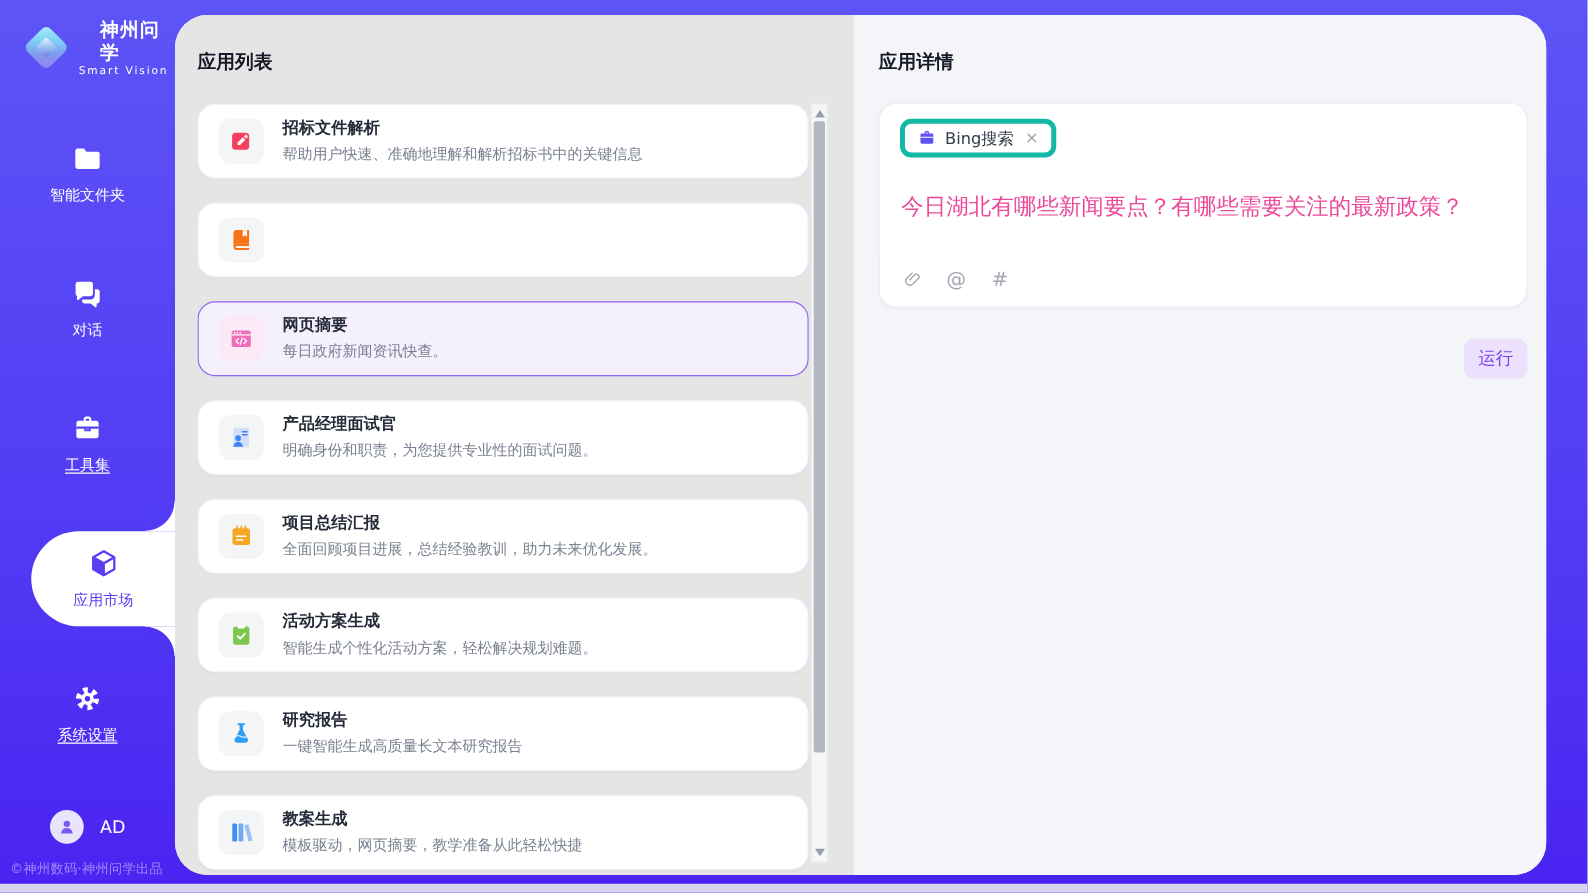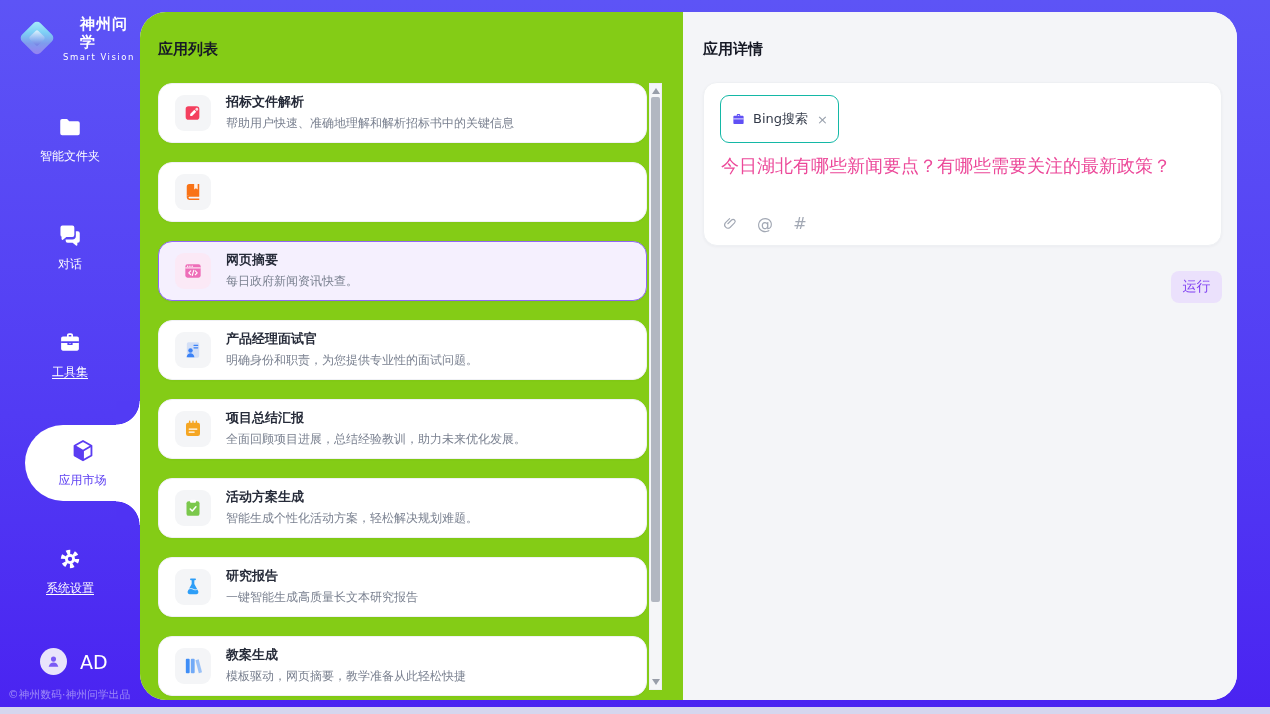--- a/index.html
+++ b/index.html
@@ -41,48 +41,48 @@
   .side-item.active{align-self:flex-end;width:115px;background:#fff;border-radius:38px 0 0 38px;color:var(--active-purple);}
   .side-item.active .side-icon{color:var(--active-purple);}
   .side-item.active::before{content:"";position:absolute;right:0;top:-24px;width:24px;height:24px;
     background:radial-gradient(circle 24px at 0 0,var(--notch-top-purple) 23.2px,#fff 23.9px);}
   .side-item.active::after{content:"";position:absolute;right:0;bottom:-24px;width:24px;height:24px;
     background:radial-gradient(circle 24px at 0 100%,var(--notch-bottom-purple) 23.2px,#fff 23.9px);}
 
   .side-bottom{margin-top:auto;padding-bottom:12px;flex:none;}
   .user-row{display:flex;align-items:center;gap:13px;margin-left:40px;cursor:pointer;}
   .avatar{width:27px;height:27px;border-radius:50%;background:#e9e4fb;display:grid;place-items:center;flex:none;}
-  .user-name{color:#fff;font-size:19px;}
+  .user-name{color:#fff;font-size:14px;}
   .side-footer{margin:13px 0 0 8px;font-size:10.5px;color:rgba(255,255,255,.45);letter-spacing:.3px;white-space:nowrap;}
 
   
   .frame{position:absolute;left:140px;top:12px;width:1097px;height:688px;border-radius:26px;overflow:hidden;display:flex;background:#fff;z-index:4;}
 
-  .list-panel{position:relative;width:543px;flex:none;background:#84cc16;font-family:Liberation Serif, serif;}
+  .list-panel{position:relative;width:543px;flex:none;background:#e5e5e5;font-family:Liberation Serif, serif;}
   .panel-title{position:absolute;top:28px;left:18px;font-size:15px;font-weight:700;color:#171a26;}
   .detail-panel .panel-title{left:20px;}
 
   .cards{position:absolute;left:18px;right:36px;top:71px;bottom:0;display:flex;flex-direction:column;gap:19px;overflow:hidden;}
   .card{flex:none;height:60px;display:flex;align-items:center;gap:15px;padding:0 16px;background:#fff;
     border:1px solid #f0f1f5;border-radius:14px;box-shadow:0 1px 2px rgba(25,28,50,.03);cursor:pointer;}
   .card.selected{border-color:var(--selection-border);background:var(--selection-bg);}
   .tile{width:36px;height:36px;border-radius:9px;background:var(--icbg,#f4f5f7);display:grid;place-items:center;flex:none;color:var(--ic,#8a90a0);}
   .card-text{min-width:0;}
   .card-title{font-size:13px;font-weight:700;color:#262b39;line-height:1.25;}
   .card-desc{font-size:12px;color:#7a8190;margin-top:4px;white-space:nowrap;overflow:hidden;}
 
   .scrollbar{position:absolute;top:71px;bottom:10px;right:21px;width:13px;background:#f5f6f8;border:1px solid #edeef2;}
   .sb-up{position:absolute;top:4px;left:2px;width:0;height:0;border-left:4px solid transparent;border-right:4px solid transparent;border-bottom:6px solid #989ea9;}
   .sb-down{position:absolute;bottom:4px;left:2px;width:0;height:0;border-left:4px solid transparent;border-right:4px solid transparent;border-top:6px solid #989ea9;}
   .sb-thumb{position:absolute;top:13px;left:1px;width:9px;height:505px;background:#b2b7c1;border-radius:2px;cursor:grab;}
 
   .detail-panel{position:relative;flex:1;background:var(--detail-bg);}
   .composer{position:absolute;left:20px;right:15px;top:70px;height:164px;background:#fff;border:1px solid #eef0f3;border-radius:14px;box-shadow:0 1px 3px rgba(25,28,50,.04);}
-  .tag{position:absolute;left:16px;top:12px;display:inline-flex;align-items:center;gap:7px;height:48px;padding:0 10px;
-    background:#fff;border:1px solid #14b8a6;border-radius:9px;cursor:pointer;}
+  .tag{position:absolute;left:16px;top:12px;display:inline-flex;align-items:center;gap:7px;height:31px;padding:0 10px;
+    background:#fff;border:4px solid #14b8a6;border-radius:9px;cursor:pointer;}
   .tag-icon{width:15px;height:15px;color:#6050f5;display:grid;place-items:center;}
   .tag-label{font-size:13px;color:#333a49;}
   .tag-close{font-size:13px;color:#98a0ac;margin-left:2px;cursor:pointer;line-height:1;}
   .prompt{position:absolute;left:17px;right:16px;top:69px;font-size:18px;color:#ec4899;line-height:1.5;cursor:text;}
   .composer-tools{position:absolute;left:17px;bottom:12px;display:flex;align-items:center;gap:17px;color:#a2a8b4;}
   .composer-tools .tool{width:18px;height:18px;display:grid;place-items:center;cursor:pointer;font-size:16px;line-height:1;}
   .txt-gl{font-size:16px;color:#a2a8b4;font-weight:400;}
 
   .run-btn{position:absolute;top:259px;right:15px;width:51px;height:32px;border:none;border-radius:8px;
     background:var(--run-bg);color:var(--run-text);font-size:14px;font-family:inherit;cursor:pointer;}

